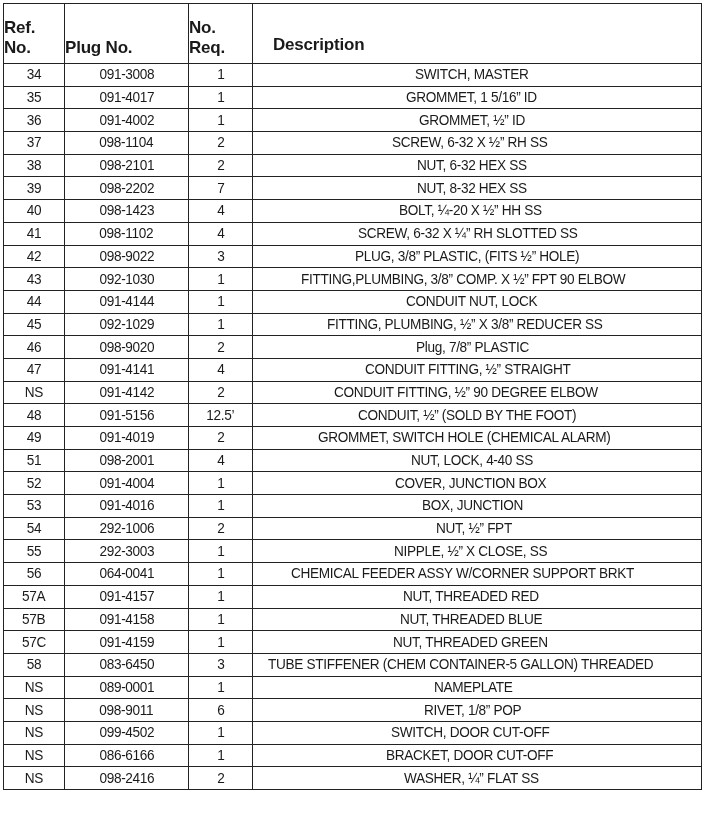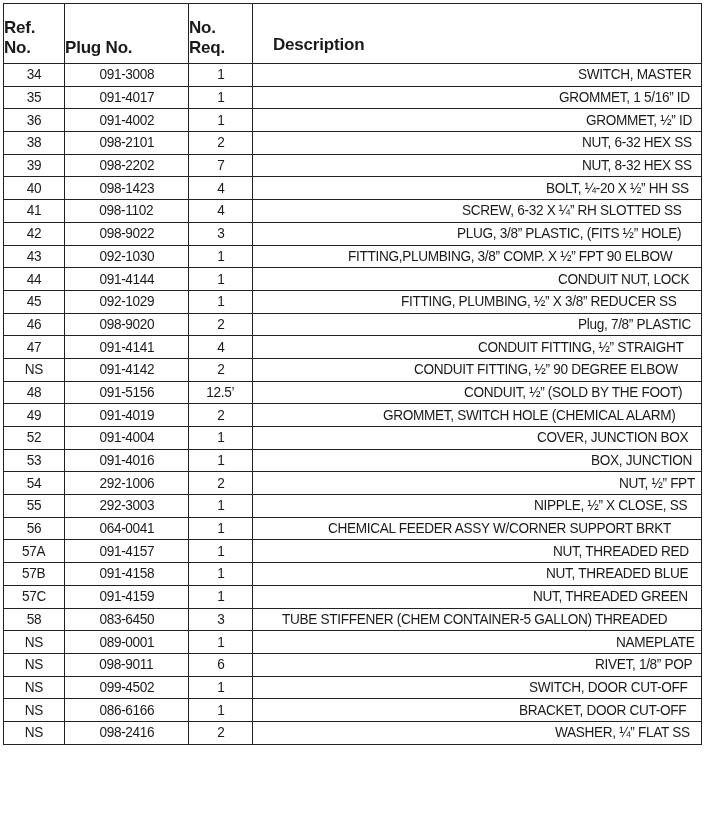--- a/index.html
+++ b/index.html
@@ -44,21 +44,21 @@
       padding-bottom: 8px;
       padding-left: 20px;
     }
     table.parts td {
       height: 21.7px;
       font-size: 14.8px;
       line-height: 21px;
       letter-spacing: -0.35px;
     }
     td.c { text-align: center; }
-    td.l { text-align: right; padding-left: 5px; }
+    td.l { text-align: center; padding-left: 5px; }
     col.c1 { width: 61px; }
     col.c2 { width: 124px; }
     col.c3 { width: 64px; }
     col.c4 { width: auto; }
     .txt {
       display: inline-block;
       transform: scaleX(0.92);
       transform-origin: left center;
     }
     td.c .txt { transform-origin: center center; }
@@ -104,20 +104,26 @@
         <td class="c"><span class="txt">1</span></td>
         <td class="l"><span class="txt">GROMMET, 1 5/16” ID</span></td>
       </tr>
       <tr>
         <td class="c"><span class="txt">36</span></td>
         <td class="c"><span class="txt">091-4002</span></td>
         <td class="c"><span class="txt">1</span></td>
         <td class="l"><span class="txt">GROMMET, ½” ID</span></td>
       </tr>
       <tr>
+        <td class="c"><span class="txt">37</span></td>
+        <td class="c"><span class="txt">098-1104</span></td>
+        <td class="c"><span class="txt">2</span></td>
+        <td class="l"><span class="txt">SCREW, 6-32 X ½” RH SS</span></td>
+      </tr>
+      <tr>
         <td class="c"><span class="txt">38</span></td>
         <td class="c"><span class="txt">098-2101</span></td>
         <td class="c"><span class="txt">2</span></td>
         <td class="l"><span class="txt">NUT, 6-32 HEX SS</span></td>
       </tr>
       <tr>
         <td class="c"><span class="txt">39</span></td>
         <td class="c"><span class="txt">098-2202</span></td>
         <td class="c"><span class="txt">7</span></td>
         <td class="l"><span class="txt">NUT, 8-32 HEX SS</span></td>
@@ -182,20 +188,26 @@
         <td class="c"><span class="txt">12.5’</span></td>
         <td class="l"><span class="txt">CONDUIT, ½” (SOLD BY THE FOOT)</span></td>
       </tr>
       <tr>
         <td class="c"><span class="txt">49</span></td>
         <td class="c"><span class="txt">091-4019</span></td>
         <td class="c"><span class="txt">2</span></td>
         <td class="l"><span class="txt">GROMMET, SWITCH HOLE (CHEMICAL ALARM)</span></td>
       </tr>
       <tr>
+        <td class="c"><span class="txt">51</span></td>
+        <td class="c"><span class="txt">098-2001</span></td>
+        <td class="c"><span class="txt">4</span></td>
+        <td class="l"><span class="txt">NUT, LOCK, 4-40 SS</span></td>
+      </tr>
+      <tr>
         <td class="c"><span class="txt">52</span></td>
         <td class="c"><span class="txt">091-4004</span></td>
         <td class="c"><span class="txt">1</span></td>
         <td class="l"><span class="txt">COVER, JUNCTION BOX</span></td>
       </tr>
       <tr>
         <td class="c"><span class="txt">53</span></td>
         <td class="c"><span class="txt">091-4016</span></td>
         <td class="c"><span class="txt">1</span></td>
         <td class="l"><span class="txt">BOX, JUNCTION</span></td>

